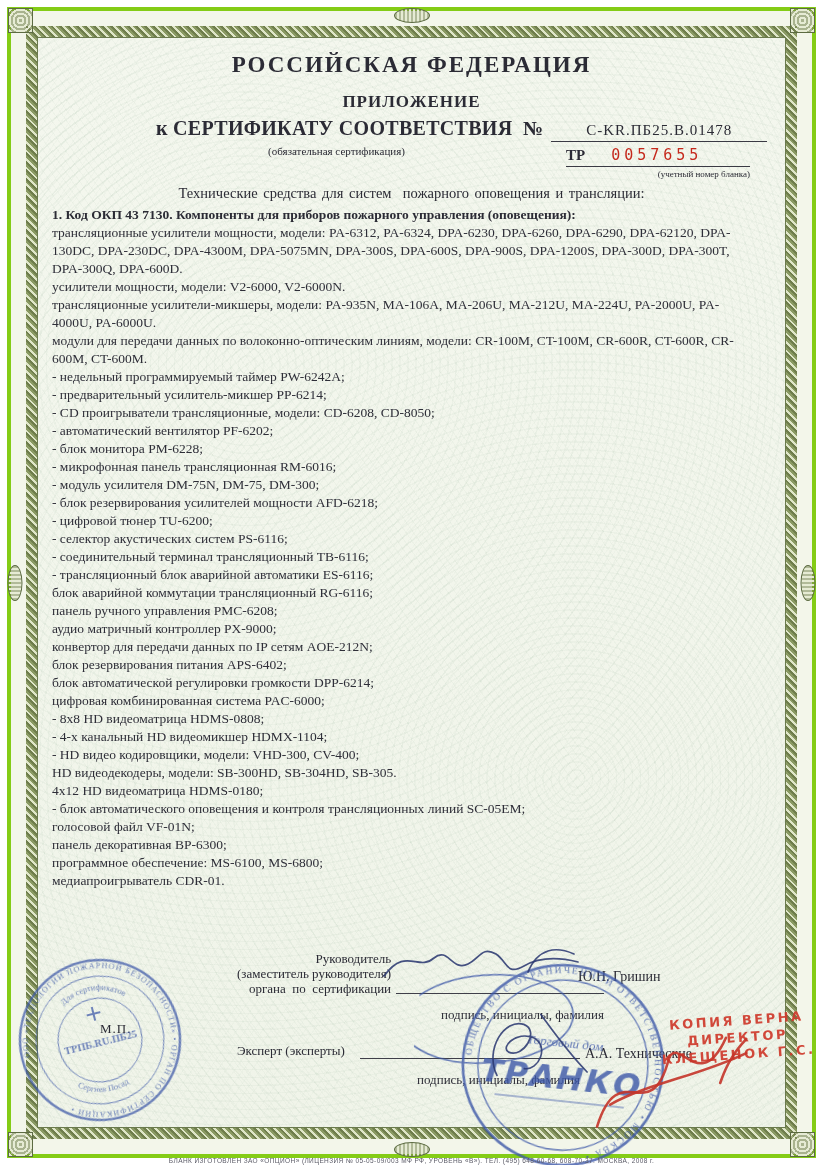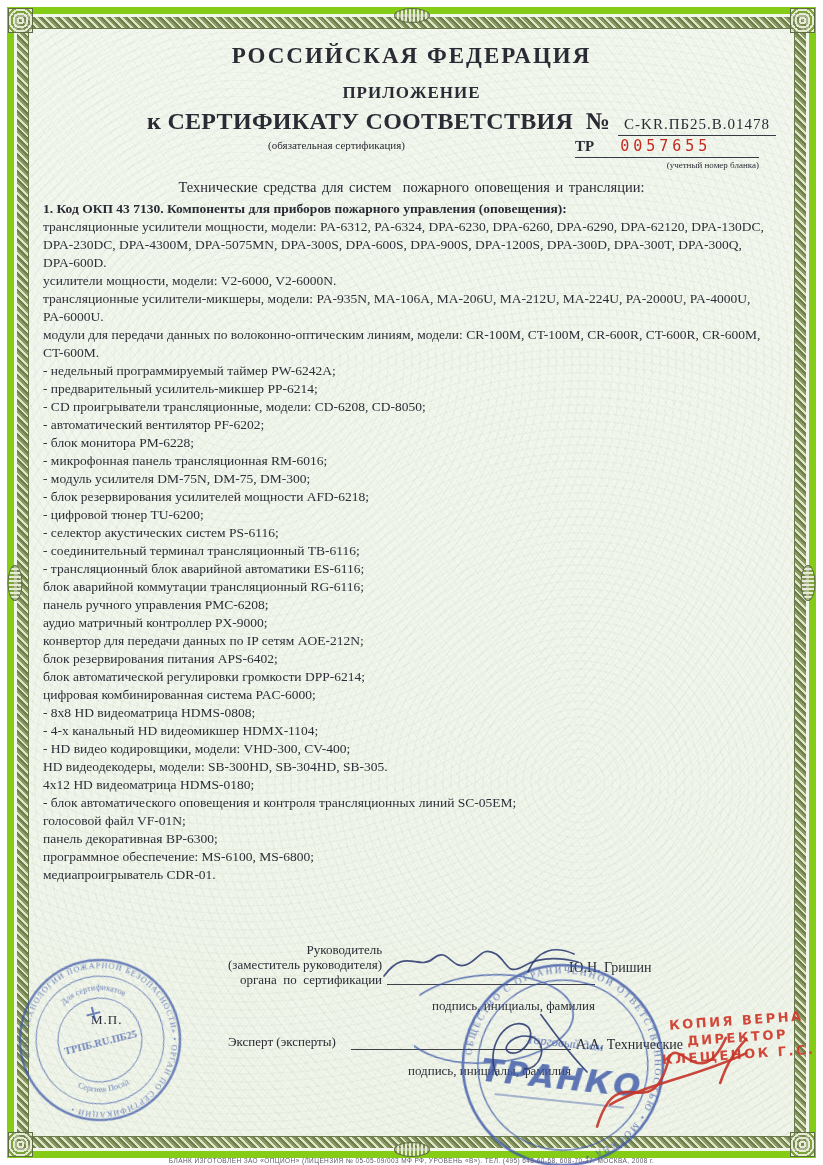--- a/index.html
+++ b/index.html
@@ -10,22 +10,22 @@
   }
   .page{
     position:relative;
     width:823px; height:1165px;
     background:#ffffff;
     padding:7px;
     overflow:hidden;
   }
   .band-outer{
     width:100%; height:100%;
-    border:7px solid #84cc16;
-    padding:3px;
+    border:4px solid #84cc16;
+    padding:15px;
     background:#f3f6ea;
   }
   .band{
     width:100%; height:100%;
     border:11px solid transparent;
     border-image: repeating-linear-gradient(45deg,#6f7e4c 0 2px,#dfe6c8 2px 4px,#8a9a63 4px 6px) 11;
     position:relative;
   }
   .inner{
     width:100%; height:100%;
@@ -59,21 +59,21 @@
   .medal.bottom{bottom:8px;left:50%;transform:translateX(-50%)}
   .medal.left{left:-3px;top:50%;transform:translateY(-50%) rotate(90deg)}
   .medal.right{right:-3px;top:50%;transform:translateY(-50%) rotate(90deg)}
 
   .pre{white-space:pre-wrap;}
 
   
   .country{ text-align:center; font-weight:bold; font-size:23px; letter-spacing:2px; margin-top:14px; }
   .doc-type{ text-align:center; font-weight:bold; font-size:17px; letter-spacing:1px; margin-top:14px; }
   .cert-row{ display:flex; align-items:baseline; margin:5px 18px 0 118px; }
-  .cert-line{ font-weight:bold; font-size:24px; letter-spacing:.3px; white-space:pre; }
+  .cert-line{ font-weight:bold; font-size:20px; letter-spacing:.3px; white-space:pre; }
   .cert-number{
     flex:1; text-align:center; font-size:15px; letter-spacing:1px;
     border-bottom:1.5px solid #3a3a44; padding:0 4px 2px; margin-left:8px; white-space:nowrap;
   }
   .cert-sub{ font-size:11px; text-align:center; margin-top:3px; transform:translateX(-75px); }
   .tr-wrap{ position:absolute; top:108px; right:35px; width:184px; }
   .tr-line{ display:flex; align-items:baseline; border-bottom:1.5px solid #3a3a44; padding-bottom:2px; }
   .tr-label{ font-weight:bold; font-size:15px; }
   .tr-number{ color:#c5281c; font-family:"DejaVu Sans Mono", monospace; font-size:15px; letter-spacing:4px; margin-left:26px; }
   .tr-caption{ font-size:9px; text-align:right; margin-top:2px; }

